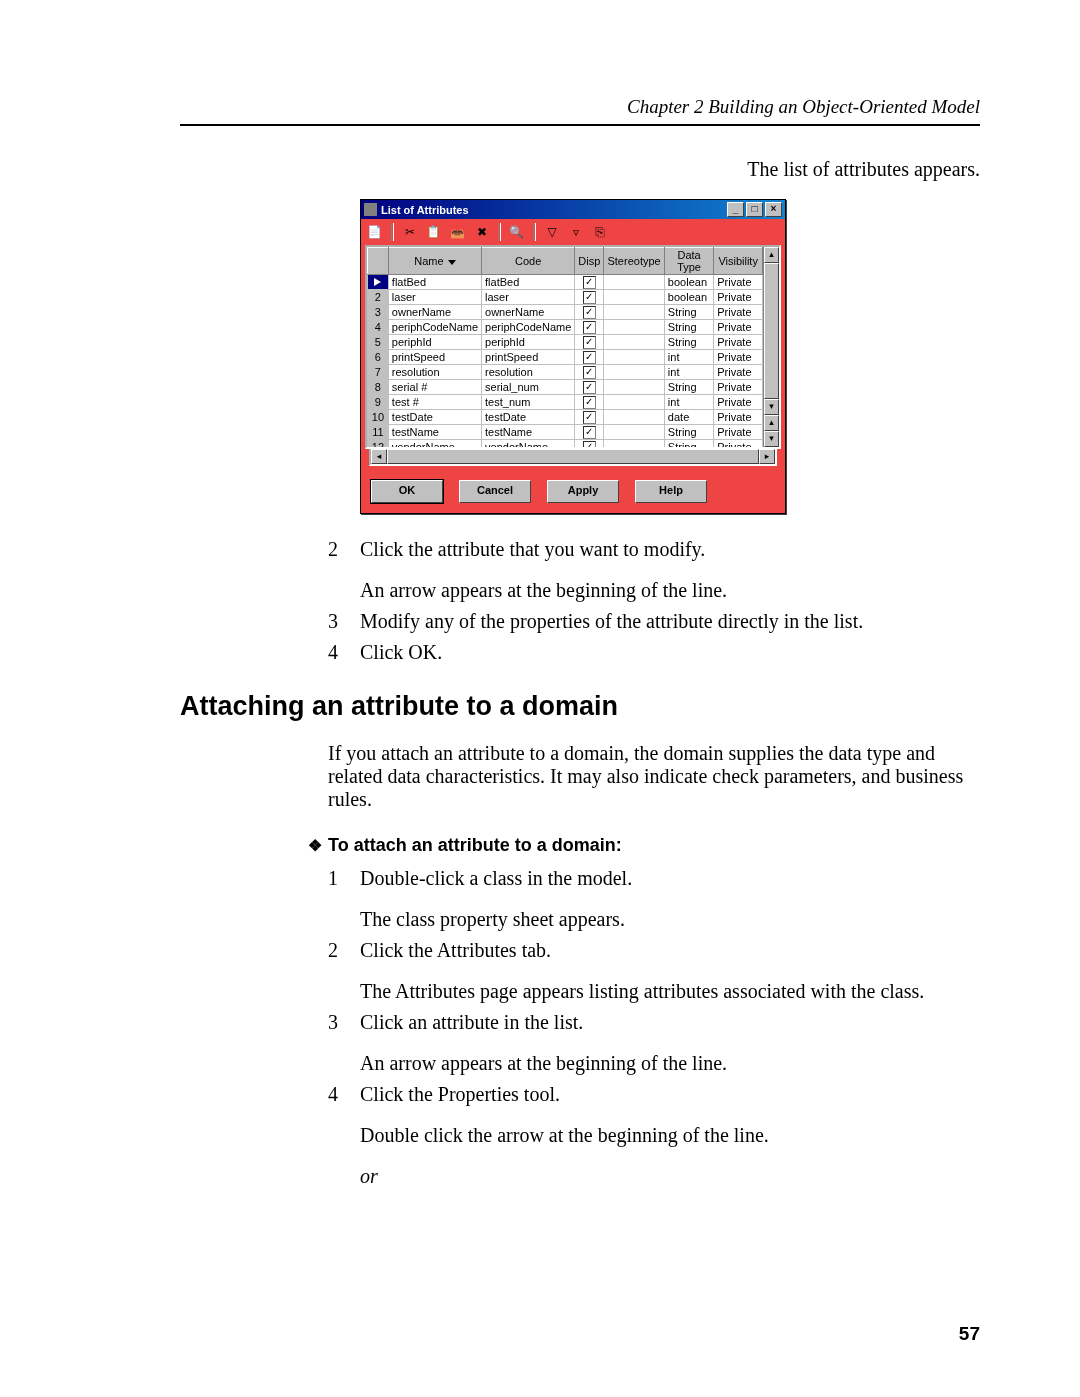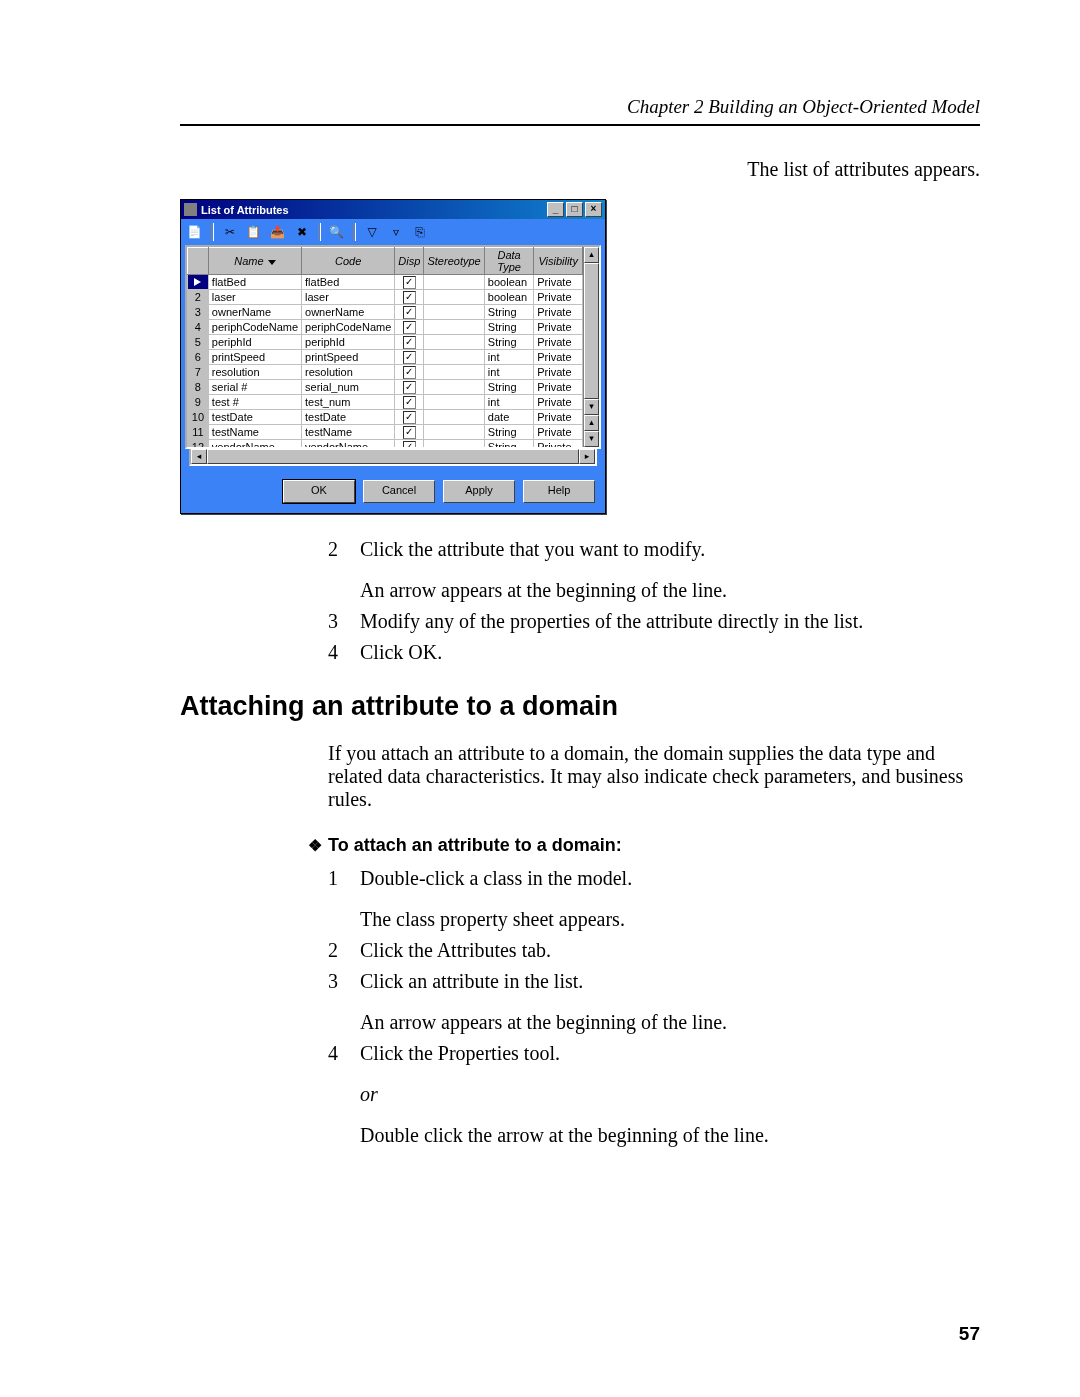--- a/index.html
+++ b/index.html
@@ -26,22 +26,23 @@
   .intro-line {
     font-size: 20px;
     margin-left: 180px;
     margin-bottom: 18px;
     text-align: right;
   }
 
   
   .dialog {
     width: 424px;
+    margin-left: 180px;
     border: 1px solid #000;
-    background: #3b82f6;
+    background: #ef4444;
     font-family: Tahoma, Arial, sans-serif;
     font-size: 11px;
     box-shadow: 1px 1px 0 #404040;
   }
   .titlebar {
     display: flex;
     align-items: center;
     background: linear-gradient(to right, #000080, #1084d0);
     color: #fff;
     font-weight: bold;
@@ -109,21 +110,20 @@
   }
   table.attrgrid th {
     background: #c0c0c0;
     border: 1px solid #808080;
     border-top-color: #fff;
     border-left-color: #fff;
     padding: 1px 3px;
     font-weight: normal;
     text-align: center;
     height: 15px;
-    font-style: italic;
   }
   table.attrgrid td {
     border: 1px solid #c0c0c0;
     padding: 0 3px;
     height: 14px;
     white-space: nowrap;
   }
   th.rownum-h, td.rownum {
     background: #c0c0c0;
     border: 1px solid #808080;
@@ -185,23 +185,23 @@
     background: #c0c0c0;
     display: flex;
     border-top: 1px solid #808080;
     margin: 0 4px 4px 4px;
     border: 2px inset #fff;
     border-top: none;
   }
   .hscroll .sbtn { width: 14px; height: auto; }
   .dlg-buttons {
     display: flex;
-    justify-content: flex-end;
-    gap: 8px;
+    gap: 16px;
     padding: 6px 10px 10px;
+    font-weight: bold;
   }
   .dbtn {
     width: 70px; height: 21px;
     background: #c0c0c0;
     border: 1px solid #fff;
     border-right-color: #404040;
     border-bottom-color: #404040;
     font-size: 11px;
     text-align: center;
     line-height: 19px;
@@ -480,29 +480,30 @@
     <div class="step-row">
       <div class="step-num">1</div>
       <div class="step-text">Double-click a class in the model.</div>
     </div>
     <div class="step-sub">The class property sheet appears.</div>
 
     <div class="step-row">
       <div class="step-num">2</div>
       <div class="step-text">Click the Attributes tab.</div>
     </div>
+    <div class="step-sub">The Attributes page appears listing attributes associated with the class.</div>
 
     <div class="step-row">
       <div class="step-num">3</div>
       <div class="step-text">Click an attribute in the list.</div>
     </div>
     <div class="step-sub">An arrow appears at the beginning of the line.</div>
 
     <div class="step-row">
       <div class="step-num">4</div>
       <div class="step-text">Click the Properties tool.</div>
     </div>
+    <div class="step-sub">Double click the arrow at the beginning of the line.</div>
     <div class="step-sub or">or</div>
-    <div class="step-sub">Double click the arrow at the beginning of the line.</div>
   </div>
 
   <div class="page-num">57</div>
 </div>
 
 </body></html>

